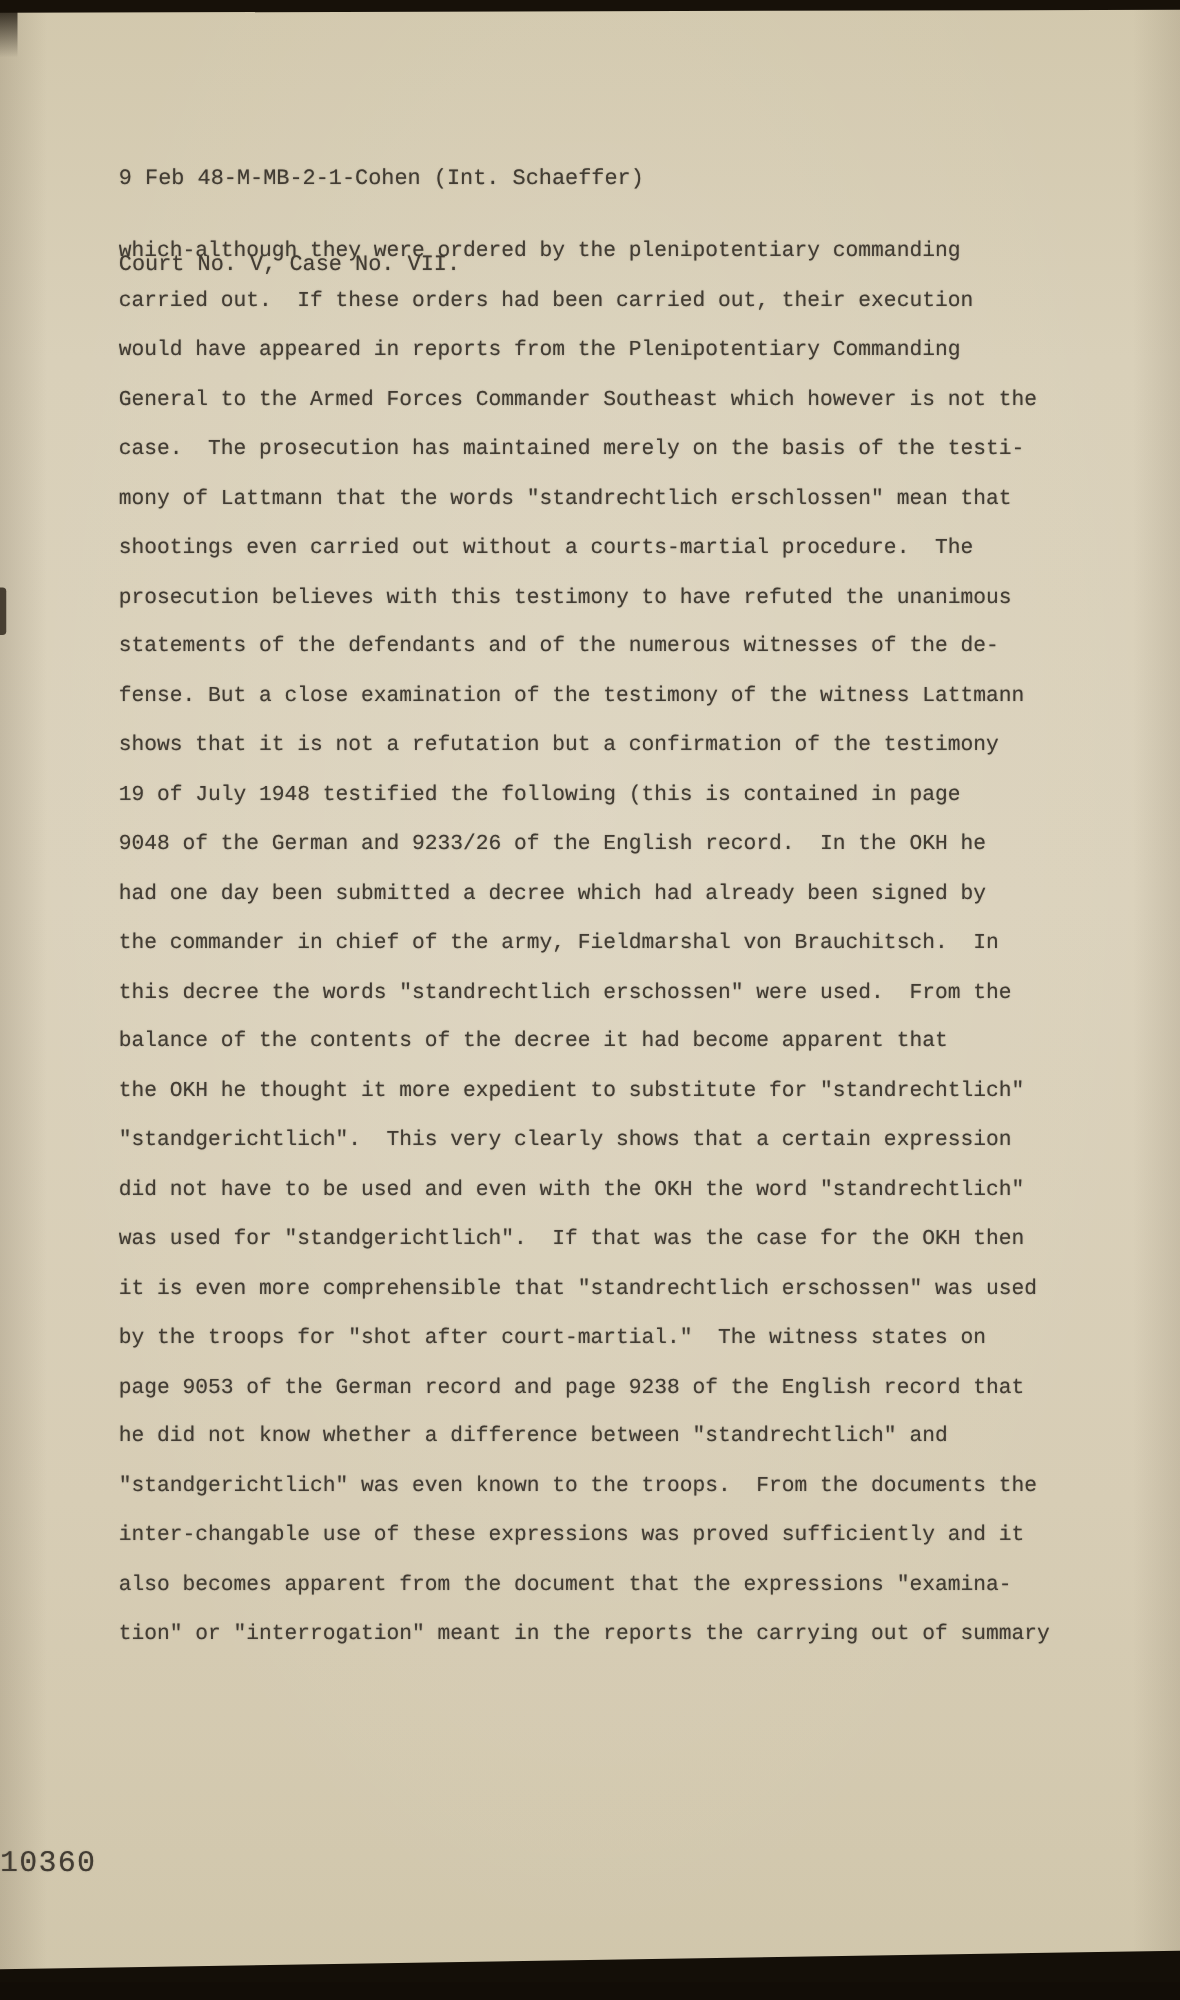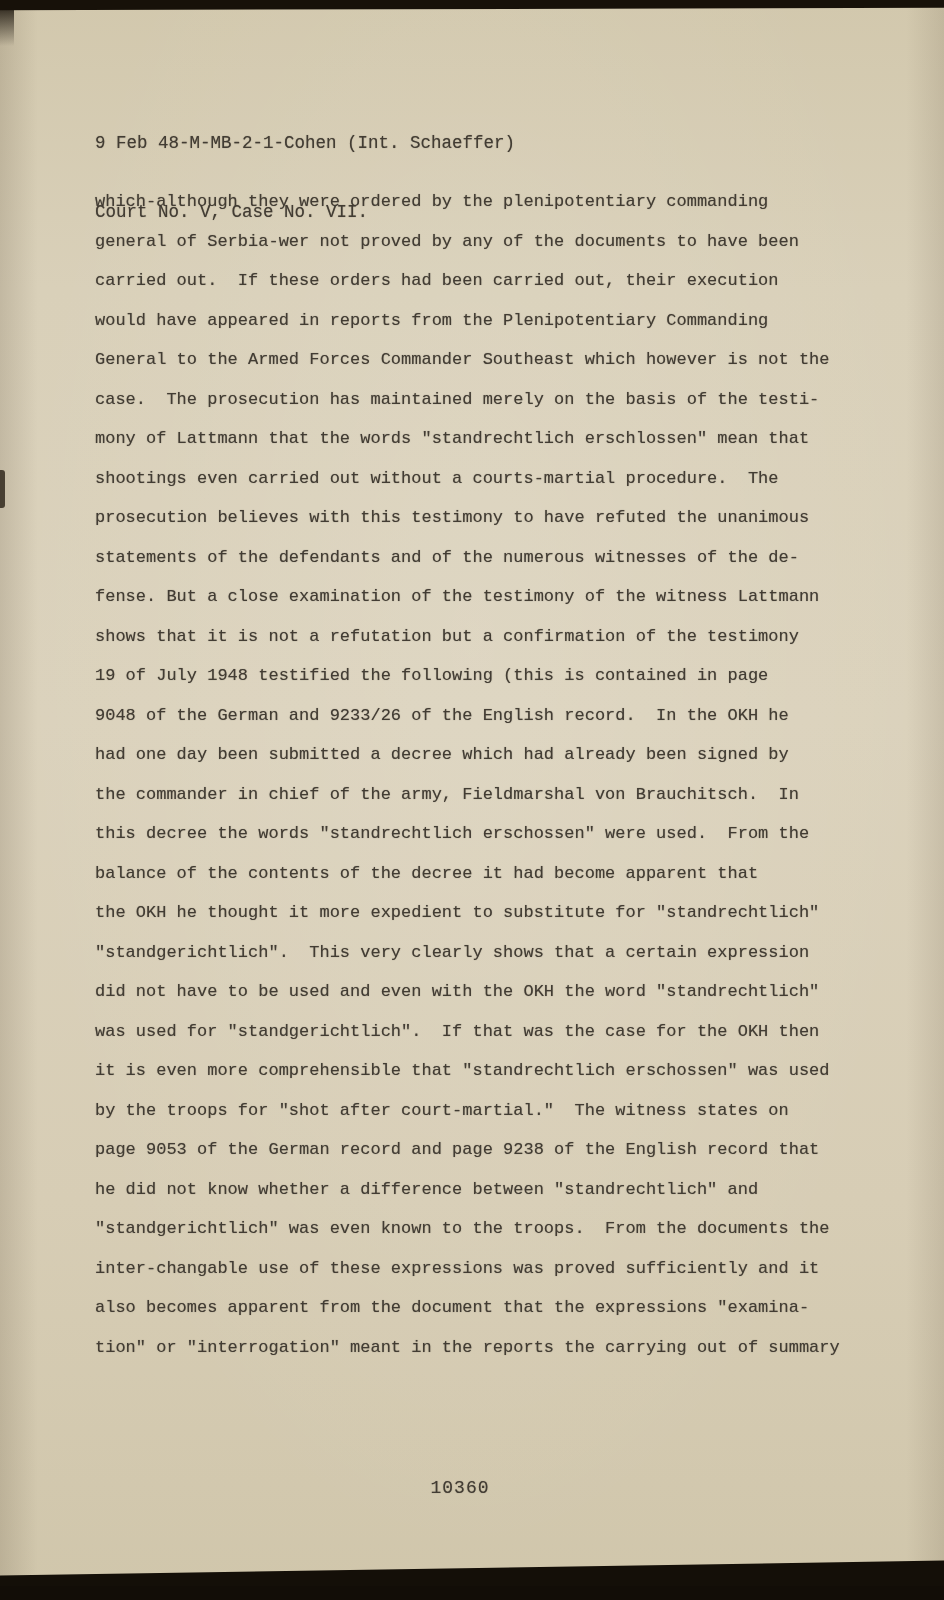--- a/index.html
+++ b/index.html
@@ -89,42 +89,40 @@
   .doc-line {
     height: 39.5px;
     line-height: 39.5px;
     white-space: pre;
   }
   .page-number {
     position: absolute;
     top: 1478px;
     left: 0;
     width: 920px;
-    text-align: center;
-    font-size: 18px;
+    font-size: 24px;
     letter-spacing: 1px;
   }
 </style>
 </head>
 <body>
 
 <div class="scan-page">
 
   <div class="edge-top"></div>
   <div class="edge-top-corner"></div>
   <div class="edge-left-mark"></div>
 
   <div class="doc-header typewritten">
     <div>9 Feb 48-M-MB-2-1-Cohen (Int. Schaeffer)</div>
     <div>Court No. V, Case No. VII.</div>
   </div>
 
   <div class="doc-body typewritten">
       <div class="doc-line">which-although they were ordered by the plenipotentiary commanding</div>
-      <div class="doc-line">general of Serbia-wer not proved by any of the documents to have been</div>
       <div class="doc-line">carried out.  If these orders had been carried out, their execution</div>
       <div class="doc-line">would have appeared in reports from the Plenipotentiary Commanding</div>
       <div class="doc-line">General to the Armed Forces Commander Southeast which however is not the</div>
       <div class="doc-line">case.  The prosecution has maintained merely on the basis of the testi-</div>
       <div class="doc-line">mony of Lattmann that the words "standrechtlich erschlossen" mean that</div>
       <div class="doc-line">shootings even carried out without a courts-martial procedure.  The</div>
       <div class="doc-line">prosecution believes with this testimony to have refuted the unanimous</div>
       <div class="doc-line">statements of the defendants and of the numerous witnesses of the de-</div>
       <div class="doc-line">fense. But a close examination of the testimony of the witness Lattmann</div>
       <div class="doc-line">shows that it is not a refutation but a confirmation of the testimony</div>

